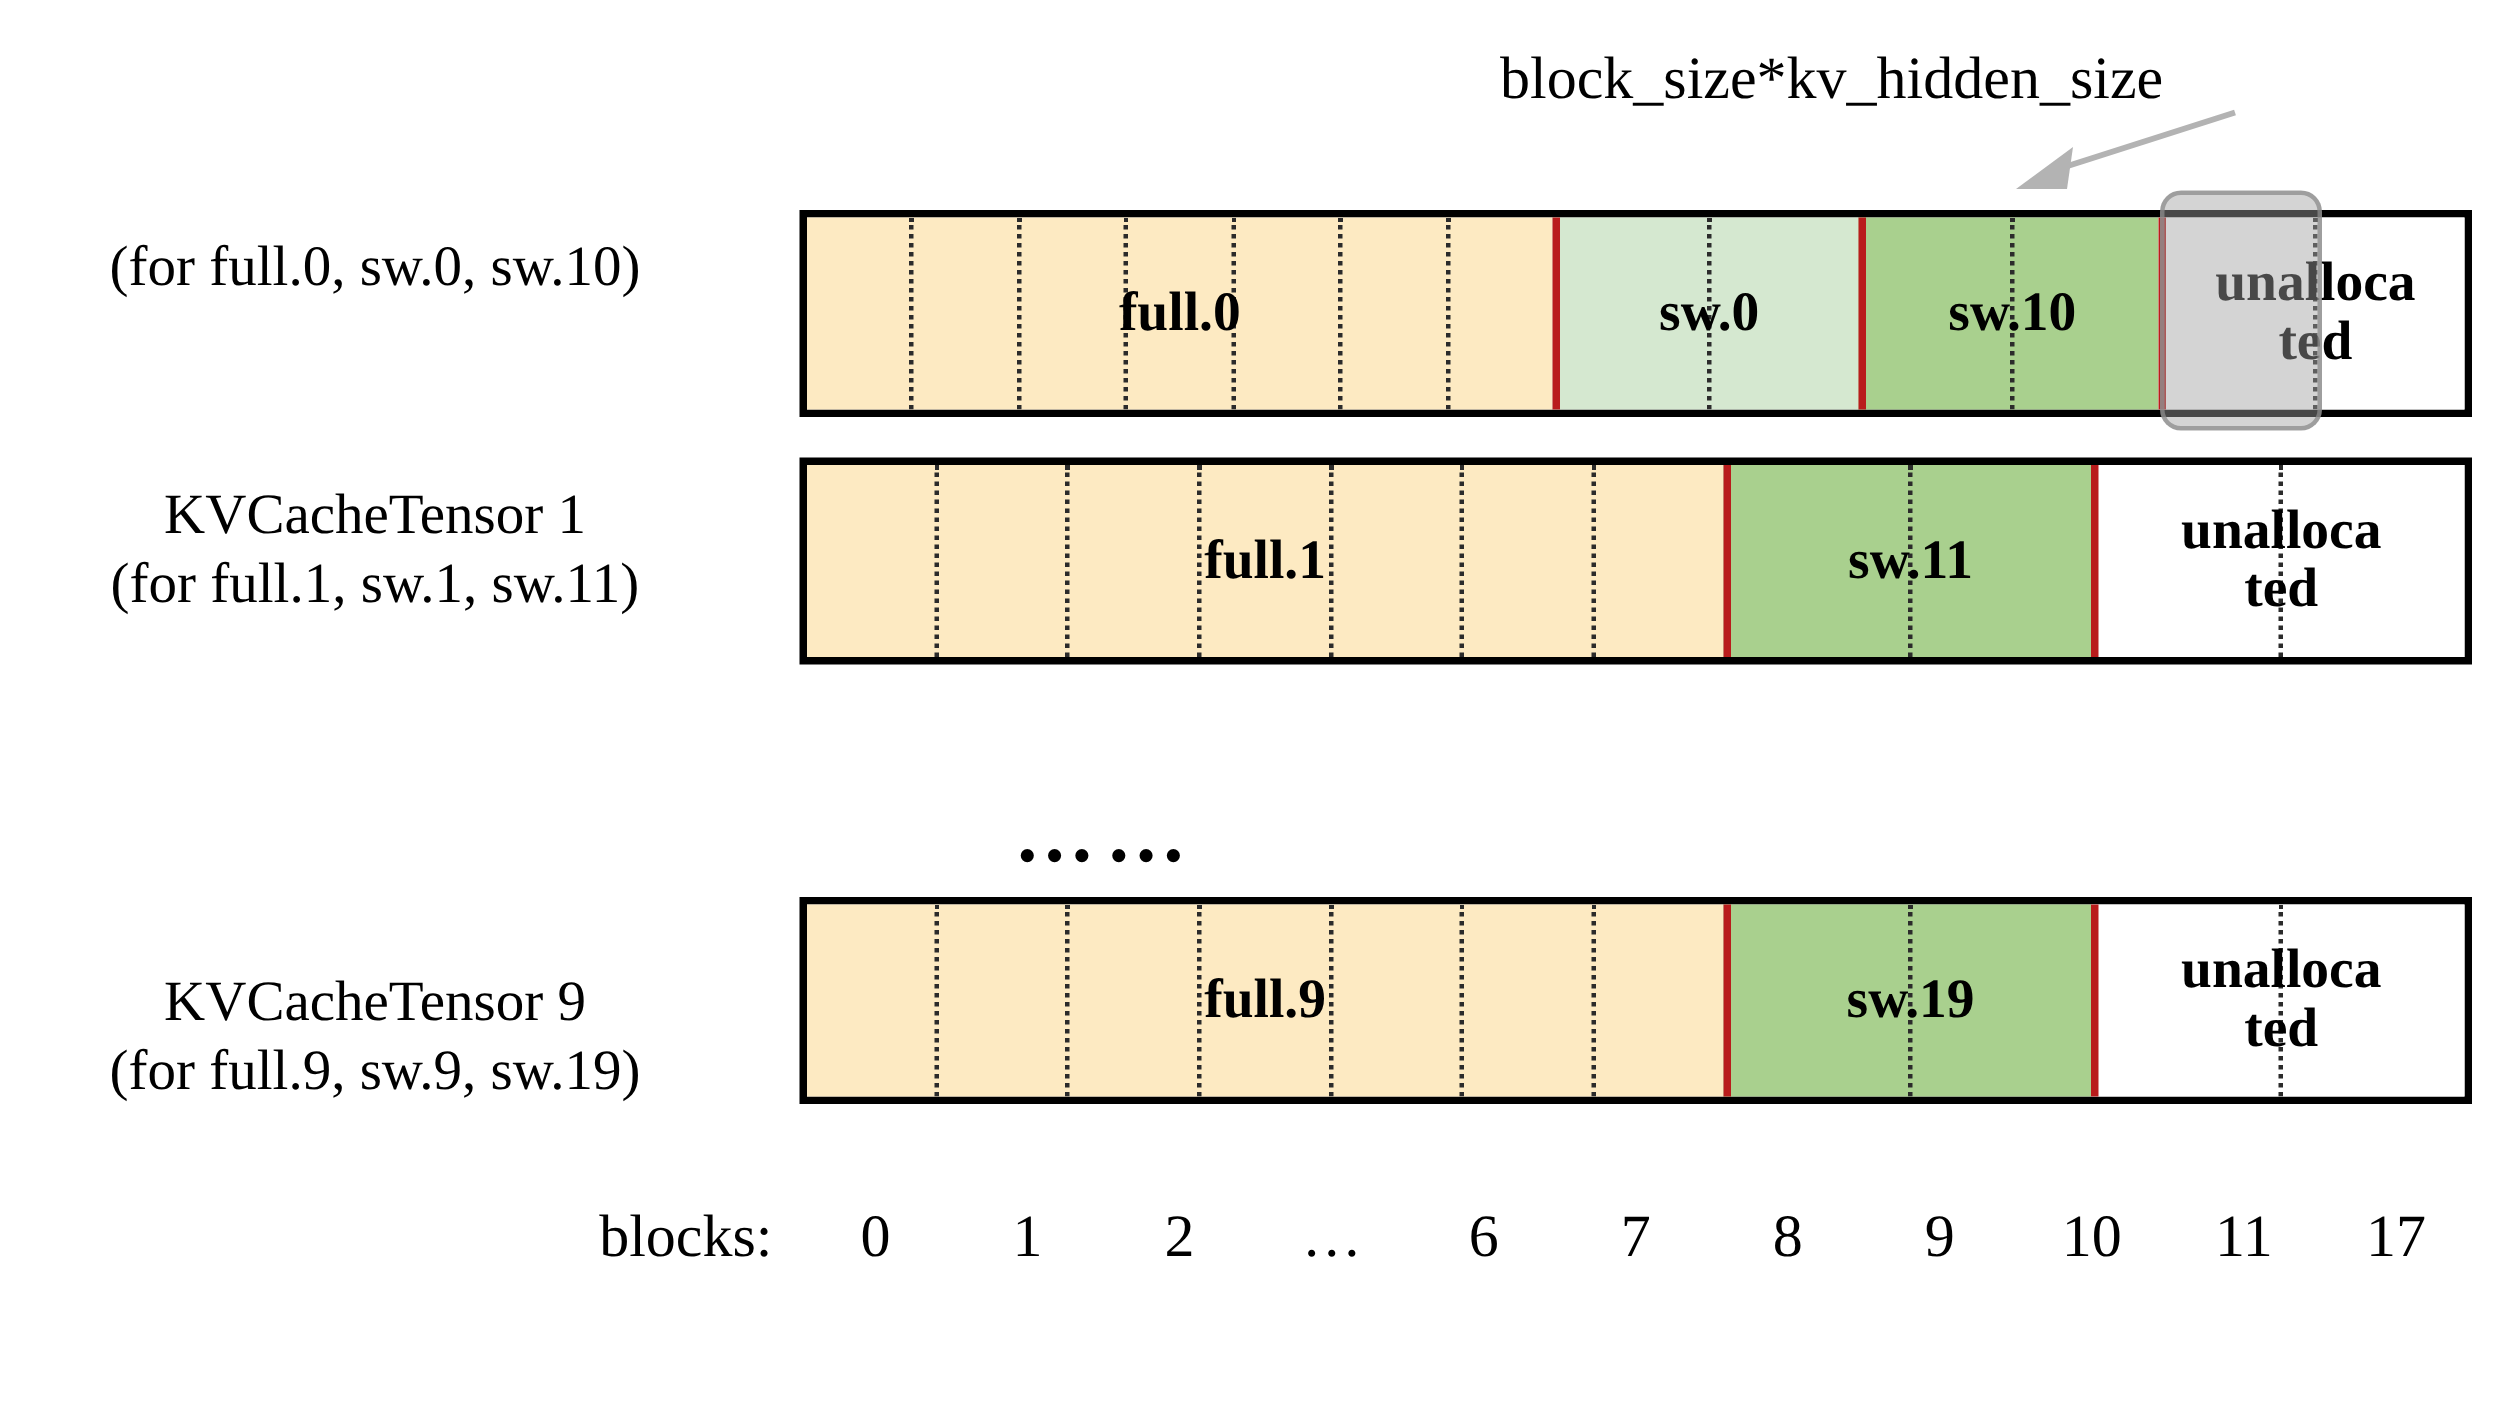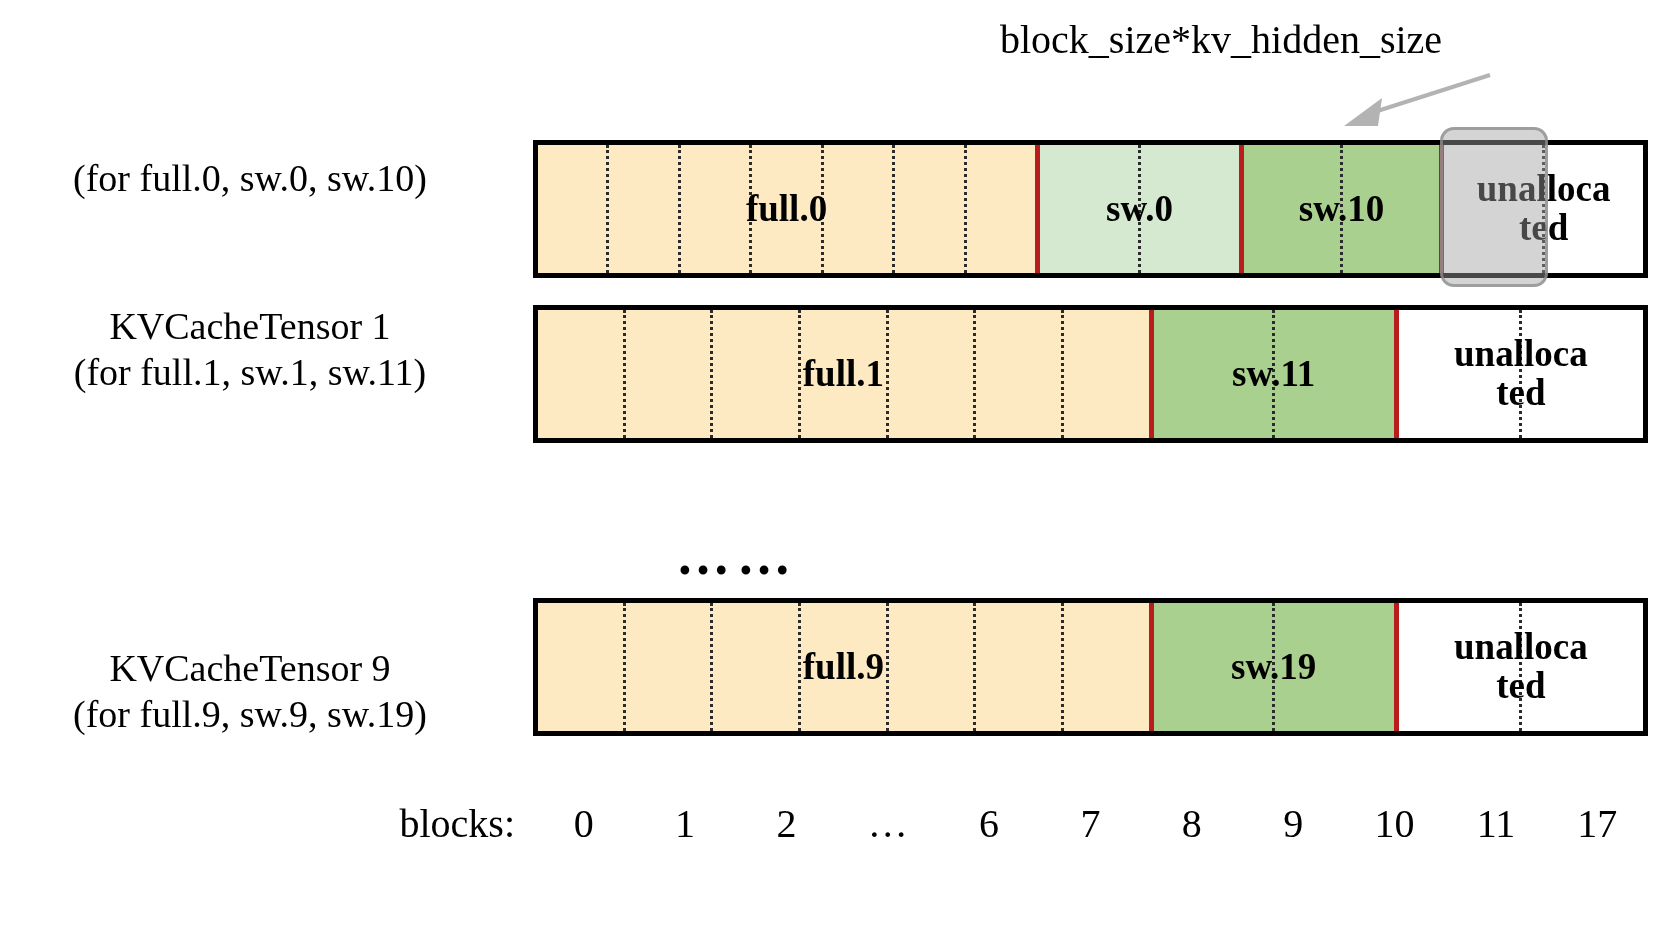--- a/index.html
+++ b/index.html
@@ -11,21 +11,21 @@
     width: 1676px; height: 938px;
     position: relative;
     font-family: "Liberation Serif", "DejaVu Serif", serif;
     color: #000000;
     overflow: hidden;
   }
 
   
   #annotation-label {
     position: absolute;
-    left: 1000px; top: 16px;
+    left: 1000px; top: 28px;
     font-size: 40px;
     letter-spacing: 0px;
     white-space: nowrap;
     color: #000;
     text-align: center;
   }
   #annotation-arrow {
     position: absolute;
     left: 1320px; top: 70px;
     width: 180px; height: 80px;
@@ -180,21 +180,21 @@
         <div class="tickcell"></div>
           <div class="tickcell"></div>
       </div>
       <div class="seg-label">unalloca
 ted</div>
     </div>
   </div>
 </div>
 
 <div class="row" style="top:0px">
-  <div class="row-label" style="top:303px">
+  <div class="row-label" style="top:320px">
     <span>KVCacheTensor 1</span>
     <span class="line2">(for full.1, sw.1, sw.11)</span>
   </div>
   <div class="bar" style="top:305px">
     <div class="seg" style="flex:7 1 0;background:#fdeac2">
       <div class="ticks">
         <div class="tickcell"></div>
           <div class="tickcell"></div>
           <div class="tickcell"></div>
         <div class="tickcell"></div>

